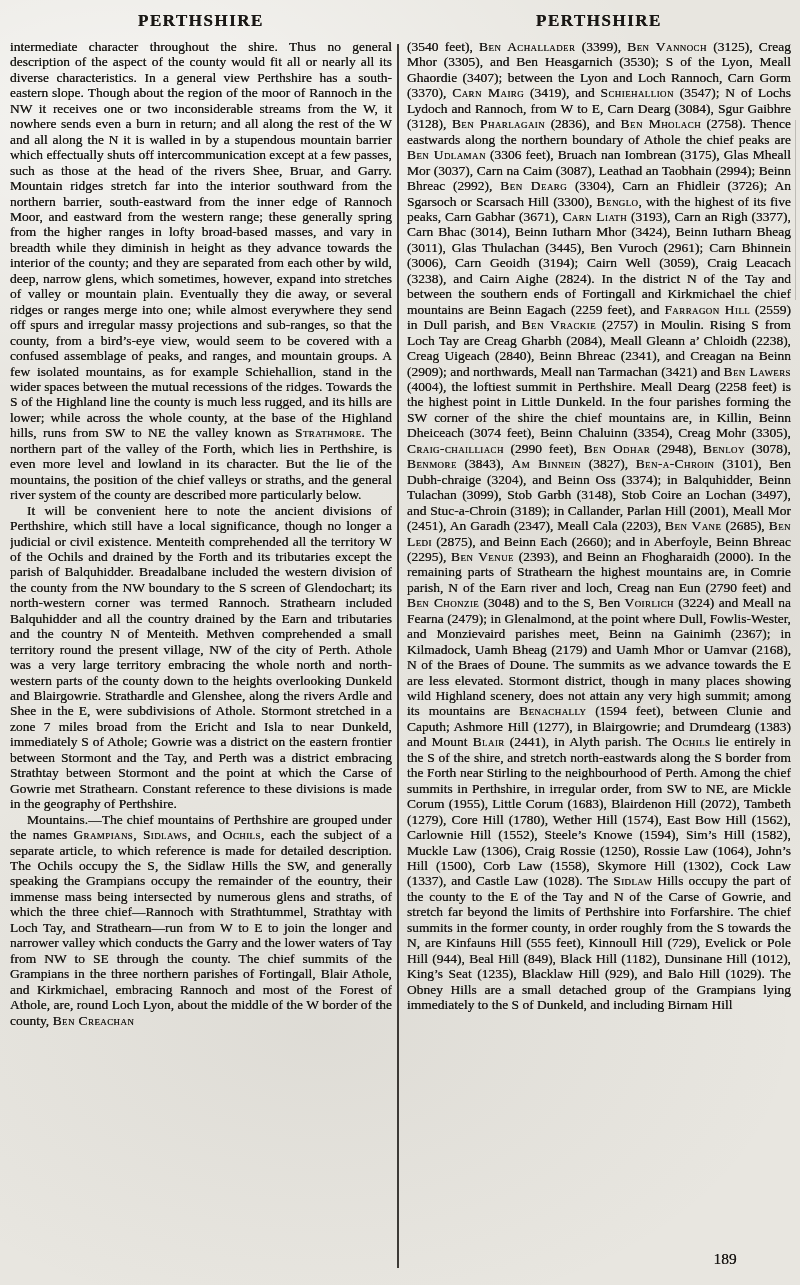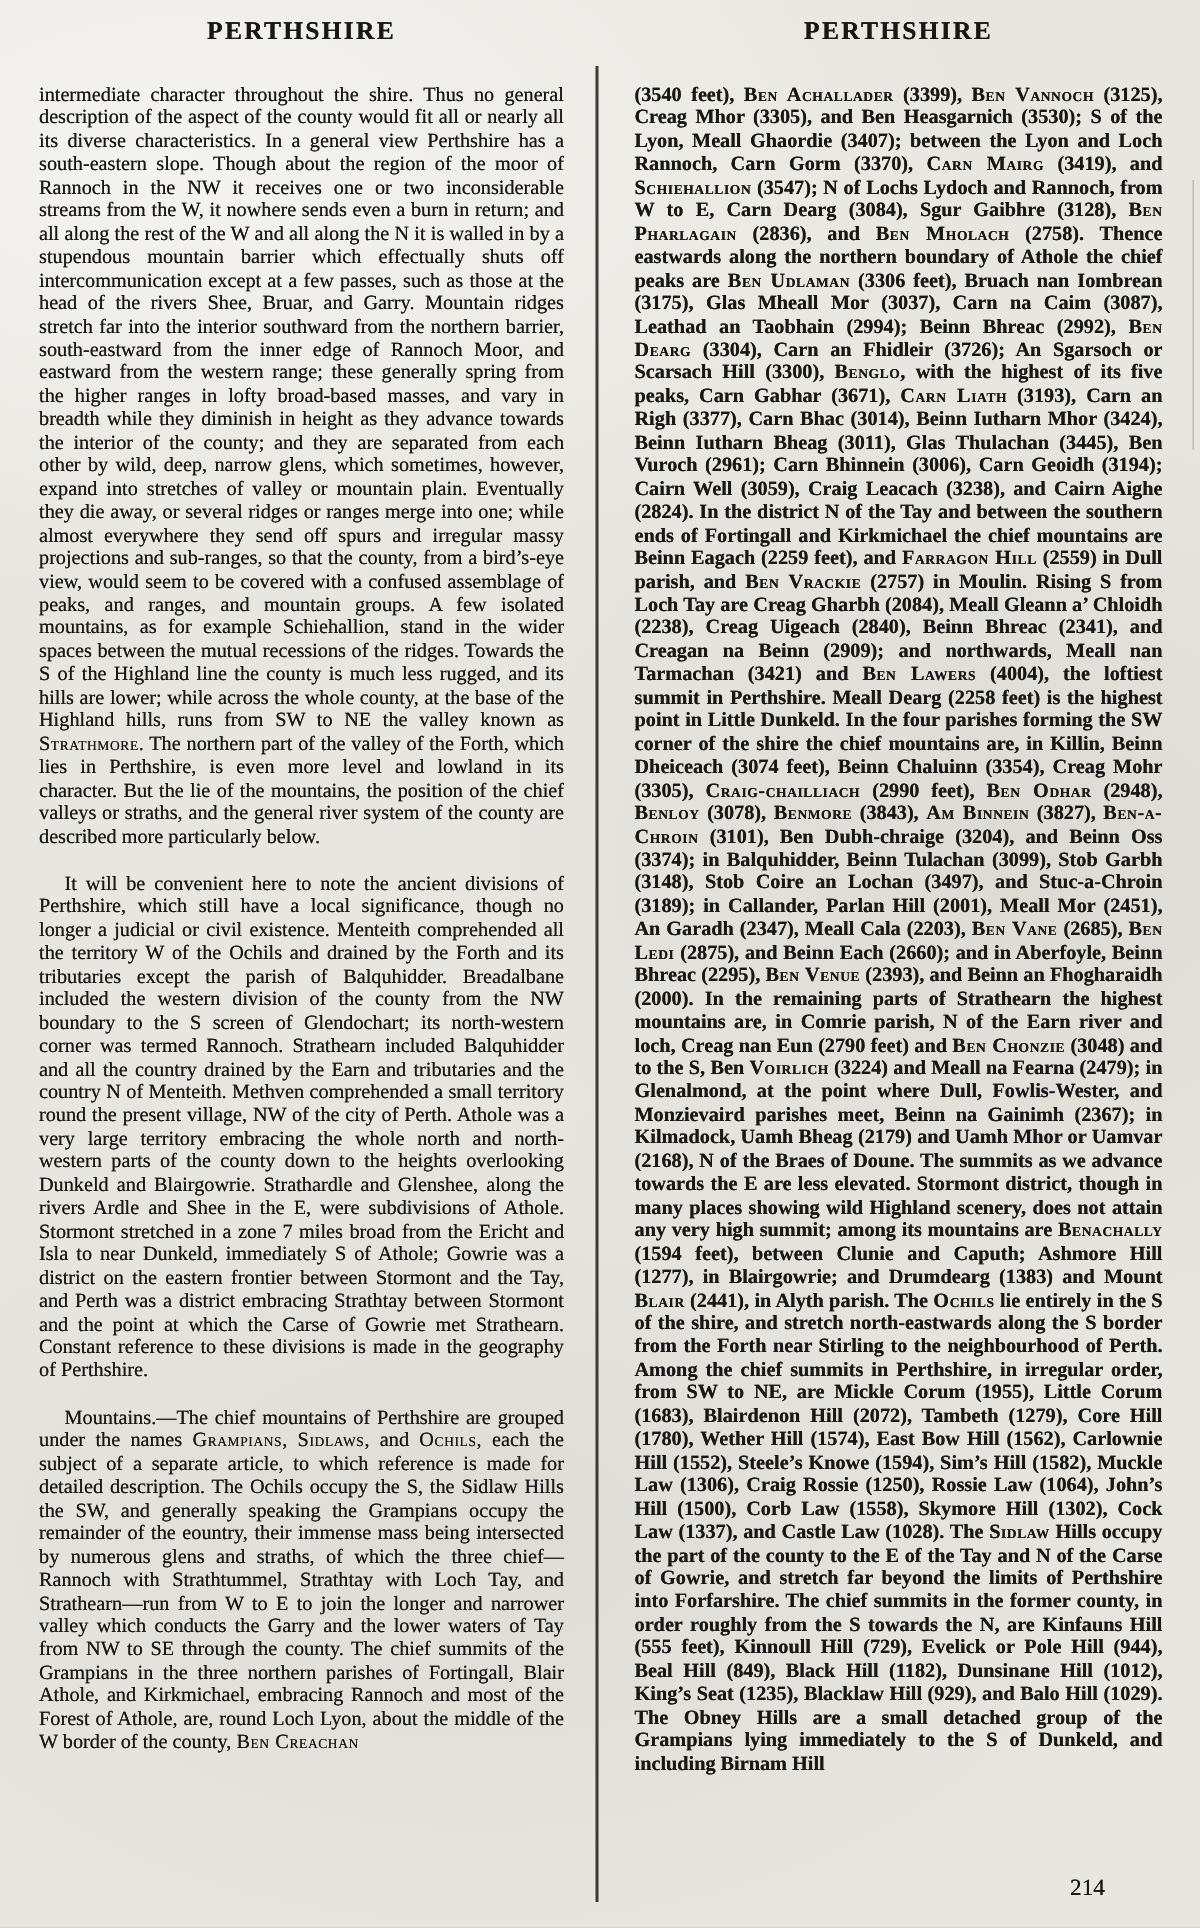--- a/index.html
+++ b/index.html
@@ -37,23 +37,23 @@
     position: absolute;
     top: 39px;
     height: 1218px;
     overflow: hidden;
     font-size: 13.5px;
     line-height: 15.45px;
     text-align: justify;
     text-shadow: 0 0 0.35px rgba(26,24,21,0.9);
   }
   .column.left  { left: 10px;  width: 382px; }
-  .column.right { left: 407px; width: 384px; font-weight: bold; }
+  .column.right { left: 407px; width: 384px; }
   .column p {
-    margin: 16px;
+    margin: 0;
     padding: 0;
   }
   .column p.indent { text-indent: 17px; }
   .sc { font-variant: small-caps; letter-spacing: 0.4px; }
   .it { }
   .divider {
     position: absolute;
     left: 397px;
     top: 44px;
     width: 2px;
@@ -92,15 +92,15 @@
   <div class="column left">
     <p><span>intermediate character throughout the shire.  Thus no general description of the aspect of the county would fit all or nearly all its diverse characteristics.  In a general view Perthshire has a south-eastern slope.  Though about the region of the moor of Rannoch in the NW it receives one or two inconsiderable streams from the W, it nowhere sends even a burn in return; and all along the rest of the W and all along the N it is walled in by a stupendous mountain barrier which effectually shuts off intercommunication except at a few passes, such as those at the head of the rivers Shee, Bruar, and Garry.  Mountain ridges stretch far into the interior southward from the northern barrier, south-eastward from the inner edge of Rannoch Moor, and eastward from the western range; these generally spring from the higher ranges in lofty broad-based masses, and vary in breadth while they diminish in height as they advance towards the interior of the county; and they are separated from each other by wild, deep, narrow glens, which sometimes, however, expand into stretches of valley or mountain plain.  Eventually they die away, or several ridges or ranges merge into one; while almost everywhere they send off spurs and irregular massy projections and sub-ranges, so that the county, from a bird’s-eye view, would seem to be covered with a confused assemblage of peaks, and ranges, and mountain groups.  A few isolated mountains, as for example Schiehallion, stand in the wider spaces between the mutual recessions of the ridges.  Towards the S of the Highland line the county is much less rugged, and its hills are lower; while across the whole county, at the base of the Highland hills, runs from SW to NE the valley known as </span><span class="sc">Strathmore</span><span>.  The northern part of the valley of the Forth, which lies in Perthshire, is even more level and lowland in its character.  But the lie of the mountains, the position of the chief valleys or straths, and the general river system of the county are described more particularly below.</span></p>
     <p class="indent"><span>It will be convenient here to note the ancient divisions of Perthshire, which still have a local significance, though no longer a judicial or civil existence.  Menteith comprehended all the territory W of the Ochils and drained by the Forth and its tributaries except the parish of Balquhidder.  Breadalbane included the western division of the county from the NW boundary to the S screen of Glendochart; its north-western corner was termed Rannoch.  Strathearn included Balquhidder and all the country drained by the Earn and tributaries and the country N of Menteith.  Methven comprehended a small territory round the present village, NW of the city of Perth.  Athole was a very large territory embracing the whole north and north-western parts of the county down to the heights overlooking Dunkeld and Blairgowrie.  Strathardle and Glenshee, along the rivers Ardle and Shee in the E, were subdivisions of Athole.  Stormont stretched in a zone 7 miles broad from the Ericht and Isla to near Dunkeld, immediately S of Athole; Gowrie was a district on the eastern frontier between Stormont and the Tay, and Perth was a district embracing Strathtay between Stormont and the point at which the Carse of Gowrie met Strathearn.  Constant reference to these divisions is made in the geography of Perthshire.</span></p>
     <p class="indent"><span class="it">Mountains.</span><span>—The chief mountains of Perthshire are grouped under the names </span><span class="sc">Grampians</span><span>, </span><span class="sc">Sidlaws</span><span>, and </span><span class="sc">Ochils</span><span>, each the subject of a separate article, to which reference is made for detailed description.  The Ochils occupy the S, the Sidlaw Hills the SW, and generally speaking the Grampians occupy the remainder of the eountry, their immense mass being intersected by numerous glens and straths, of which the three chief—Rannoch with Strathtummel, Strathtay with Loch Tay, and Strathearn—run from W to E to join the longer and narrower valley which conducts the Garry and the lower waters of Tay from NW to SE through the county.  The chief summits of the Grampians in the three northern parishes of Fortingall, Blair Athole, and Kirkmichael, embracing Rannoch and most of the Forest of Athole, are, round Loch Lyon, about the middle of the W border of the county, </span><span class="sc">Ben Creachan</span></p>
   </div>
 
   <div class="column right">
     <p><span>(3540 feet), </span><span class="sc">Ben Achallader</span><span> (3399), </span><span class="sc">Ben Vannoch</span><span> (3125), Creag Mhor (3305), and Ben Heasgarnich (3530); S of the Lyon, Meall Ghaordie (3407); between the Lyon and Loch Rannoch, Carn Gorm (3370), </span><span class="sc">Carn Mairg</span><span> (3419), and </span><span class="sc">Schiehallion</span><span> (3547); N of Lochs Lydoch and Rannoch, from W to E, Carn Dearg (3084), Sgur Gaibhre (3128), </span><span class="sc">Ben Pharlagain</span><span> (2836), and </span><span class="sc">Ben Mholach</span><span> (2758).  Thence eastwards along the northern boundary of Athole the chief peaks are </span><span class="sc">Ben Udlaman</span><span> (3306 feet), Bruach nan Iombrean (3175), Glas Mheall Mor (3037), Carn na Caim (3087), Leathad an Taobhain (2994); Beinn Bhreac (2992), </span><span class="sc">Ben Dearg</span><span> (3304), Carn an Fhidleir (3726); An Sgarsoch or Scarsach Hill (3300), </span><span class="sc">Benglo</span><span>, with the highest of its five peaks, Carn Gabhar (3671), </span><span class="sc">Carn Liath</span><span> (3193), Carn an Righ (3377), Carn Bhac (3014), Beinn Iutharn Mhor (3424), Beinn Iutharn Bheag (3011), Glas Thulachan (3445), Ben Vuroch (2961); Carn Bhinnein (3006), Carn Geoidh (3194); Cairn Well (3059), Craig Leacach (3238), and Cairn Aighe (2824).  In the district N of the Tay and between the southern ends of Fortingall and Kirkmichael the chief mountains are Beinn Eagach (2259 feet), and </span><span class="sc">Farragon Hill</span><span> (2559) in Dull parish, and </span><span class="sc">Ben Vrackie</span><span> (2757) in Moulin.  Rising S from Loch Tay are Creag Gharbh (2084), Meall Gleann a’ Chloidh (2238), Creag Uigeach (2840), Beinn Bhreac (2341), and Creagan na Beinn (2909); and northwards, Meall nan Tarmachan (3421) and </span><span class="sc">Ben Lawers</span><span> (4004), the loftiest summit in Perthshire.  Meall Dearg (2258 feet) is the highest point in Little Dunkeld.  In the four parishes forming the SW corner of the shire the chief mountains are, in Killin, Beinn Dheiceach (3074 feet), Beinn Chaluinn (3354), Creag Mohr (3305), </span><span class="sc">Craig-chailliach</span><span> (2990 feet), </span><span class="sc">Ben Odhar</span><span> (2948), </span><span class="sc">Benloy</span><span> (3078), </span><span class="sc">Benmore</span><span> (3843), </span><span class="sc">Am Binnein</span><span> (3827), </span><span class="sc">Ben-a-Chroin</span><span> (3101), Ben Dubh-chraige (3204), and Beinn Oss (3374); in Balquhidder, Beinn Tulachan (3099), Stob Garbh (3148), Stob Coire an Lochan (3497), and Stuc-a-Chroin (3189); in Callander, Parlan Hill (2001), Meall Mor (2451), An Garadh (2347), Meall Cala (2203), </span><span class="sc">Ben Vane</span><span> (2685), </span><span class="sc">Ben Ledi</span><span> (2875), and Beinn Each (2660); and in Aberfoyle, Beinn Bhreac (2295), </span><span class="sc">Ben Venue</span><span> (2393), and Beinn an Fhogharaidh (2000).  In the remaining parts of Strathearn the highest mountains are, in Comrie parish, N of the Earn river and loch, Creag nan Eun (2790 feet) and </span><span class="sc">Ben Chonzie</span><span> (3048) and to the S, Ben </span><span class="sc">Voirlich</span><span> (3224) and Meall na Fearna (2479); in Glenalmond, at the point where Dull, Fowlis-Wester, and Monzievaird parishes meet, Beinn na Gainimh (2367); in Kilmadock, Uamh Bheag (2179) and Uamh Mhor or Uamvar (2168), N of the Braes of Doune.  The summits as we advance towards the E are less elevated.  Stormont district, though in many places showing wild Highland scenery, does not attain any very high summit; among its mountains are </span><span class="sc">Benachally</span><span> (1594 feet), between Clunie and Caputh; Ashmore Hill (1277), in Blairgowrie; and Drumdearg (1383) and Mount </span><span class="sc">Blair</span><span> (2441), in Alyth parish.  The </span><span class="sc">Ochils</span><span> lie entirely in the S of the shire, and stretch north-eastwards along the S border from the Forth near Stirling to the neighbourhood of Perth.  Among the chief summits in Perthshire, in irregular order, from SW to NE, are Mickle Corum (1955), Little Corum (1683), Blairdenon Hill (2072), Tambeth (1279), Core Hill (1780), Wether Hill (1574), East Bow Hill (1562), Carlownie Hill (1552), Steele’s Knowe (1594), Sim’s Hill (1582), Muckle Law (1306), Craig Rossie (1250), Rossie Law (1064), John’s Hill (1500), Corb Law (1558), Skymore Hill (1302), Cock Law (1337), and Castle Law (1028).  The </span><span class="sc">Sidlaw</span><span> Hills occupy the part of the county to the E of the Tay and N of the Carse of Gowrie, and stretch far beyond the limits of Perthshire into Forfarshire.  The chief summits in the former county, in order roughly from the S towards the N, are Kinfauns Hill (555 feet), Kinnoull Hill (729), Evelick or Pole Hill (944), Beal Hill (849), Black Hill (1182), Dunsinane Hill (1012), King’s Seat (1235), Blacklaw Hill (929), and Balo Hill (1029).  The Obney Hills are a small detached group of the Grampians lying immediately to the S of Dunkeld, and including Birnam Hill</span></p>
   </div>
 
-  <div class="page-number">214</div>
+  <div class="page-number">189</div>
 
 </div>
 
 </body></html>

